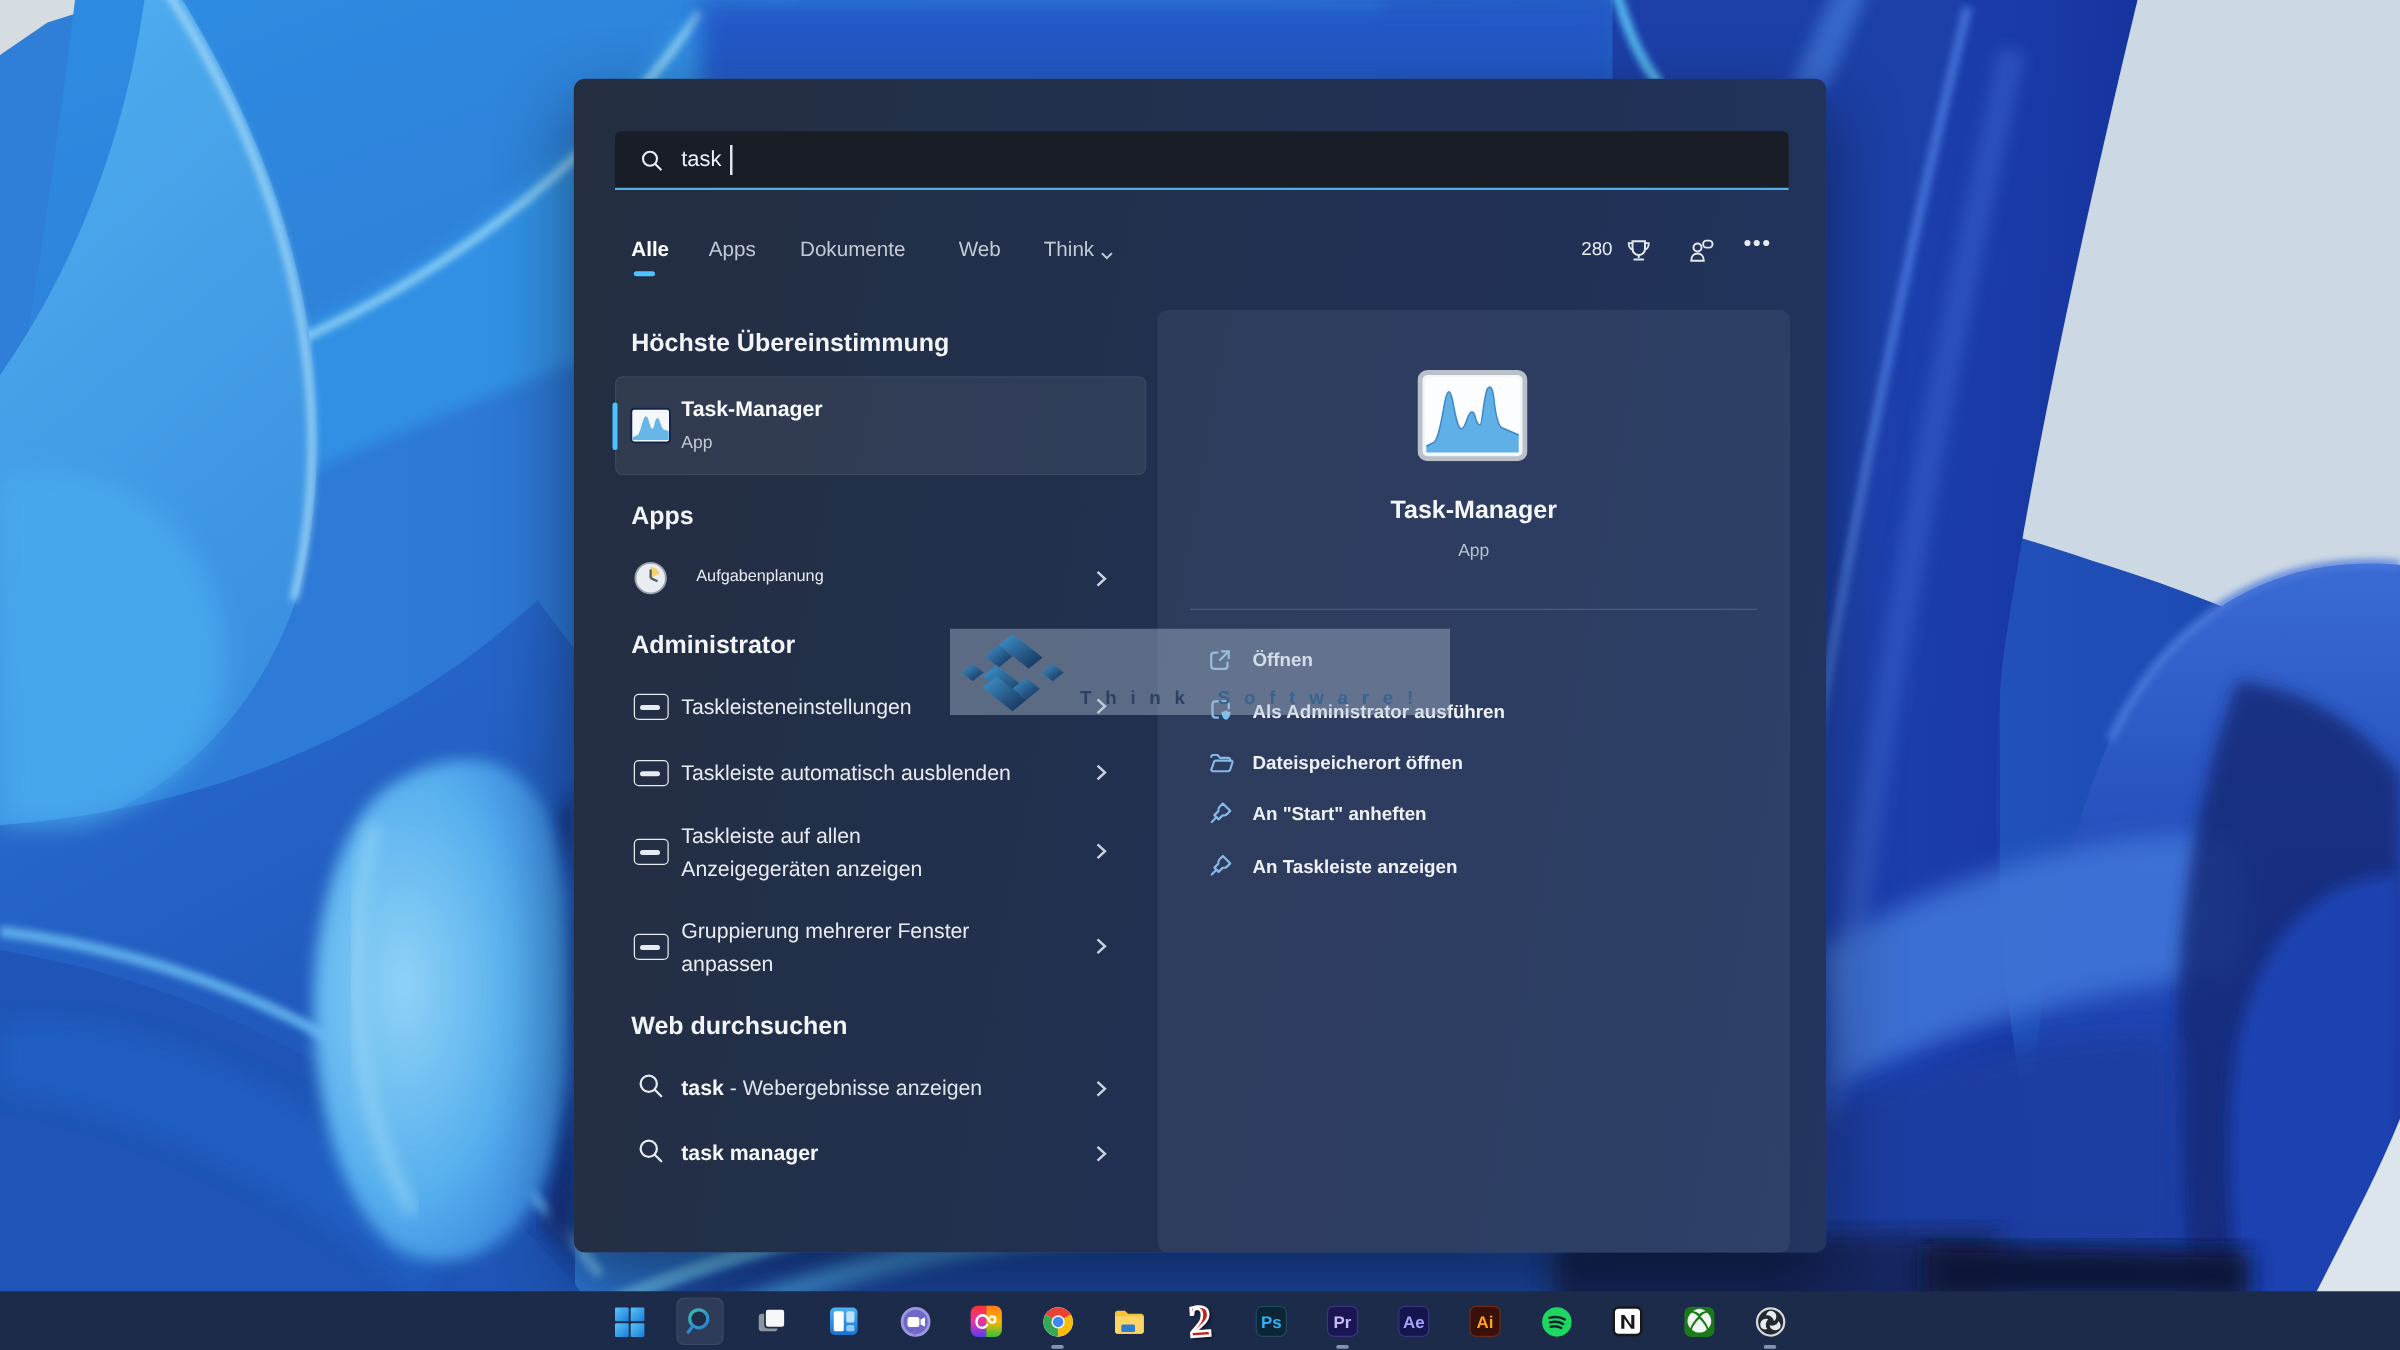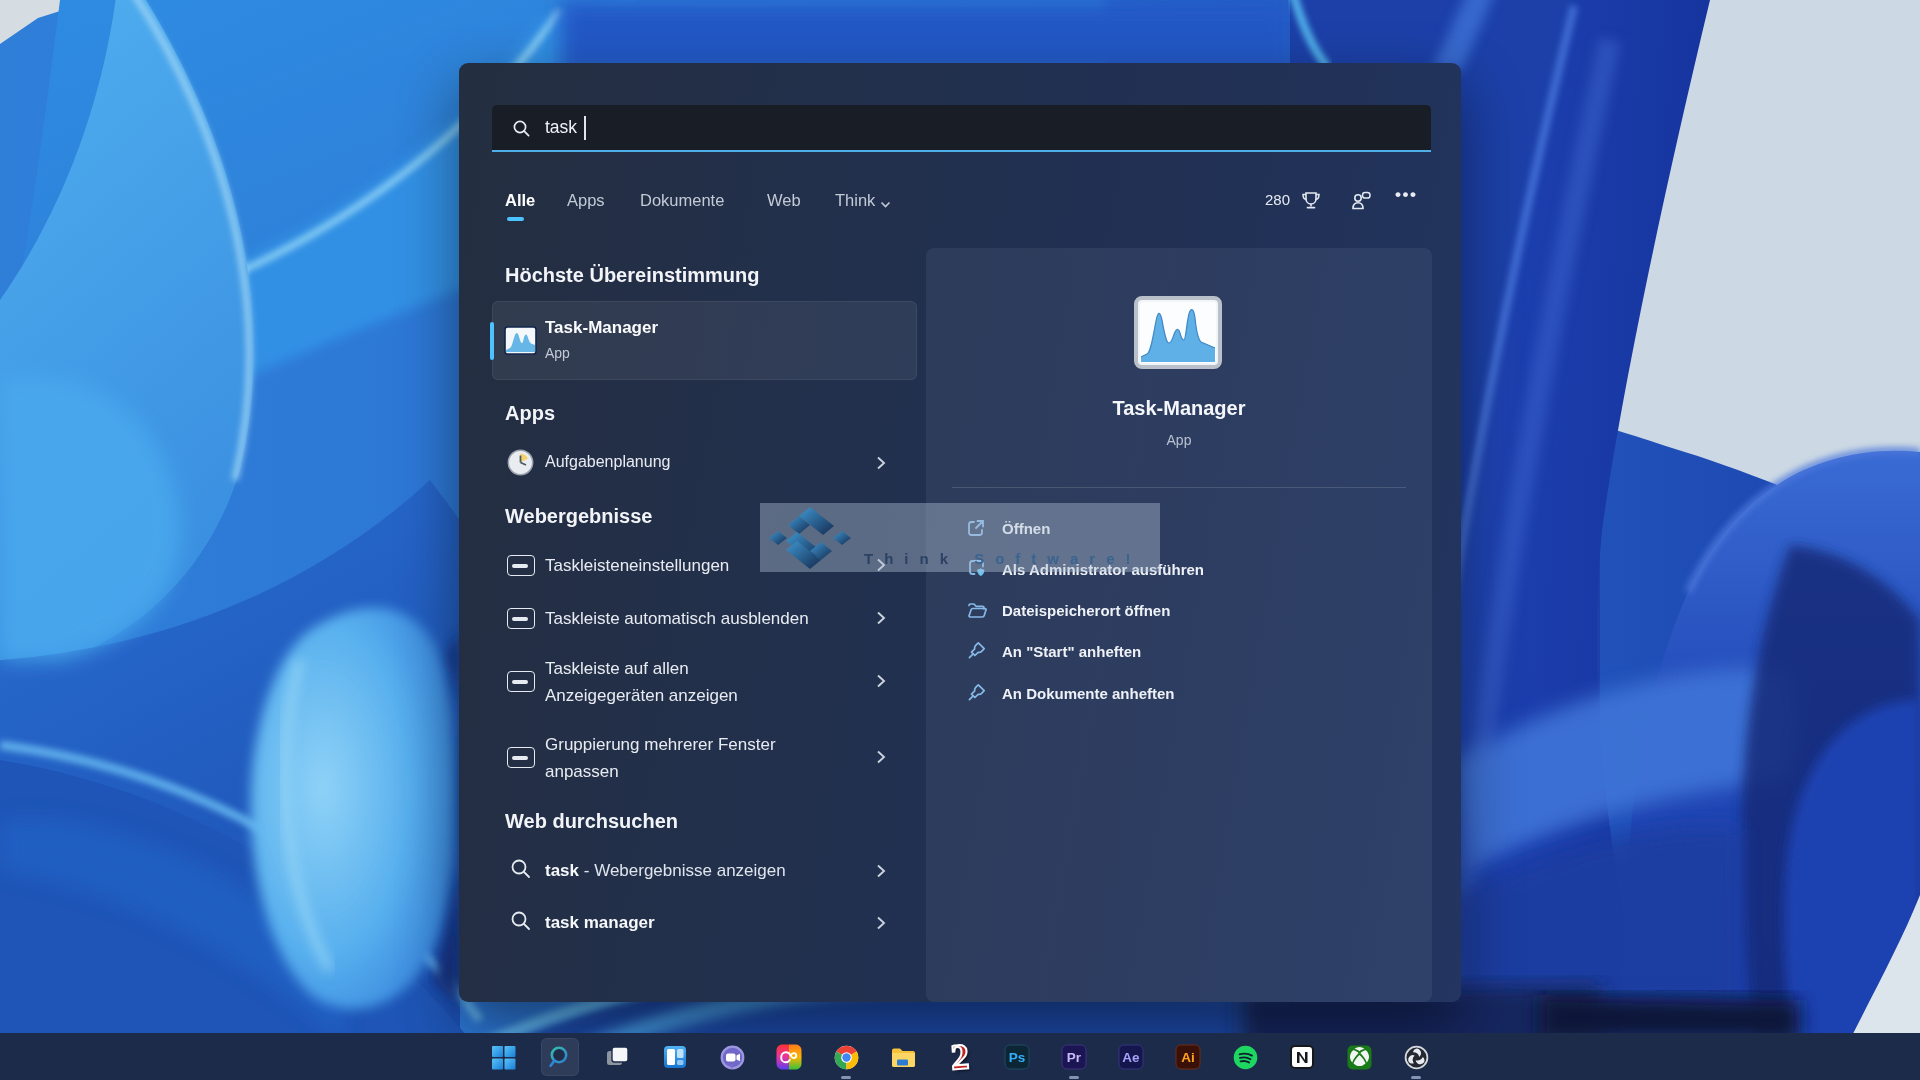--- a/index.html
+++ b/index.html
@@ -9,21 +9,21 @@
   #wall{position:absolute;left:0;top:0;}
   
   #win{position:absolute;left:459px;top:63px;width:1002px;height:939px;border-radius:9px;
        background:linear-gradient(100deg,#242e40 0%,#22304d 38%,#213156 70%,#233560 100%);
        box-shadow:0 24px 60px rgba(0,0,0,.45);}
   #sbox{position:absolute;left:33px;top:42px;width:939px;height:47px;background:#191d26;
         border-radius:5px 5px 0 0;border-bottom:2px solid #4fb0e8;}
   #sbox .ph{position:absolute;left:53px;top:12px;color:#eef1f5;font-size:17.5px;}
   #sbox .caret{position:absolute;left:92px;top:11px;width:1.5px;height:24px;background:#dfe6ee;}
   .hdr{position:absolute;font-size:20px;font-weight:bold;color:#f2f4f8;}
-  .itxt{font-size:16px;color:#e8ecf2;}
+  .itxt{font-size:13px;color:#e8ecf2;margin-left:12px;}
   
   #card{position:absolute;left:33px;top:238px;width:425px;height:79px;border-radius:6px;
         background:rgba(255,255,255,.065);border:1px solid rgba(255,255,255,.06);}
   #cbar{position:absolute;left:31px;top:259px;width:3.5px;height:38px;border-radius:2px;background:#4cc2ff;}
   
   #panel{position:absolute;left:467px;top:185px;width:506px;height:754px;border-radius:8px;
          background:rgba(198,215,245,.075);}
   #panel .title{position:absolute;left:0;width:100%;text-align:center;top:149px;font-size:20px;font-weight:bold;color:#f4f6fa;}
   #panel .sub{position:absolute;left:0;width:100%;text-align:center;top:184px;font-size:14px;color:#b9c1cf;}
   #panel .div{position:absolute;left:26px;right:26px;top:239px;height:1px;background:rgba(255,255,255,.14);}
@@ -194,21 +194,21 @@
       <circle cx="13.5" cy="13.5" r="12.2" fill="none" stroke="#9aa3ad" stroke-width="1.5"></circle>
       <path d="M13.5,13.5 L13.5,4.5 A9,9 0 0 1 21,9.5 Z" fill="#f7d26a"></path>
       <line x1="13.5" y1="13.5" x2="13.5" y2="6.5" stroke="#4e5b66" stroke-width="1.8"></line>
       <line x1="13.5" y1="13.5" x2="19" y2="16" stroke="#4e5b66" stroke-width="1.8"></line>
     </svg>
     <div class="itxt abs" style="left:86px;top:390px">Aufgabenplanung</div>
     <svg class="abs" style="left:415px;top:392px" width="14" height="16" viewBox="0 0 14 16">
       <polyline points="4,2.5 10,8 4,13.5" fill="none" stroke="#ccd3de" stroke-width="1.9"></polyline>
     </svg>
 
-    <div class="hdr" style="left:46px;top:442px">Webergebnisse</div>
+    <div class="hdr" style="left:46px;top:442px">Administrator</div>
     <div class="set-row" style="top:489px">
         <span class="stxt">Taskleisteneinstellungen</span>
       </div>
     <div class="set-row" style="top:542px">
         <span class="stxt">Taskleiste automatisch ausblenden</span>
       </div>
     <div class="set-row2" style="top:592px">
         <span class="stxt">Taskleiste auf allen<br>Anzeigegeräten anzeigen</span>
       </div>
     <div class="set-row2" style="top:668px">
@@ -277,21 +277,21 @@
           <path d="M7.2,13.8 L3.4,17.6"></path>
         </g>
       </svg>
       <div class="mrow" style="top:395px">An "Start" anheften</div>
       <svg class="abs" style="left:40px;top:434px" width="21" height="21" viewBox="0 0 21 21">
         <g stroke="#86b9e8" stroke-width="1.7" fill="none" stroke-linejoin="round" stroke-linecap="round">
           <path d="M12.3,2.8 L18.2,8.7 L15.6,11.3 C14.7,12.2 13.4,12.6 12.1,12.3 L8.9,15.5 L5.5,12.1 L8.7,8.9 C8.4,7.6 8.8,6.3 9.7,5.4 Z"></path>
           <path d="M7.2,13.8 L3.4,17.6"></path>
         </g>
       </svg>
-      <div class="mrow" style="top:437px">An Dokumente anheften</div>
+      <div class="mrow" style="top:437px">An Taskleiste anzeigen</div>
     </div>
   </div>
   <div id="wm">
     <svg class="abs" style="left:6px;top:2px" width="88" height="66" viewBox="0 0 88 66">
       <defs>
           <linearGradient id="wmg" x1="0" y1="0" x2="1" y2="1">
         <stop offset="0" stop-color="#3f96cf"></stop>
             <stop offset="1" stop-color="#142c52"></stop>
       </linearGradient>
         </defs>

